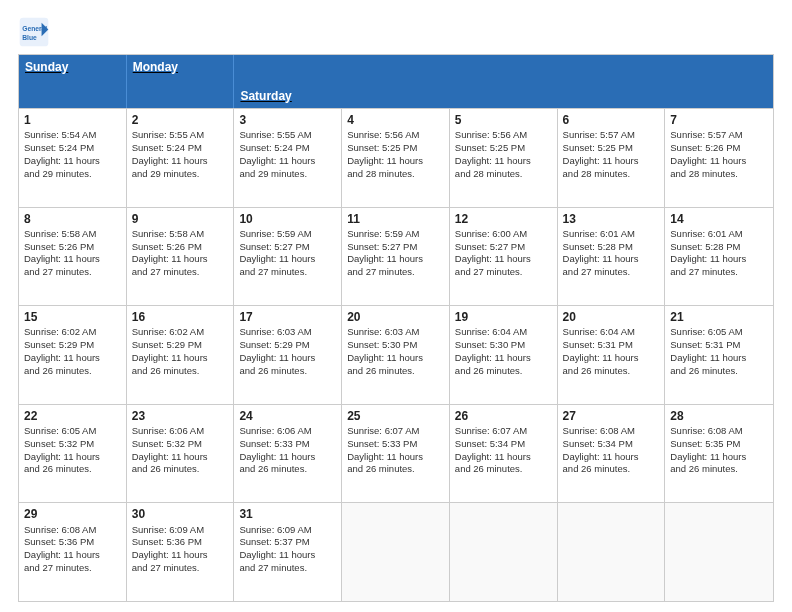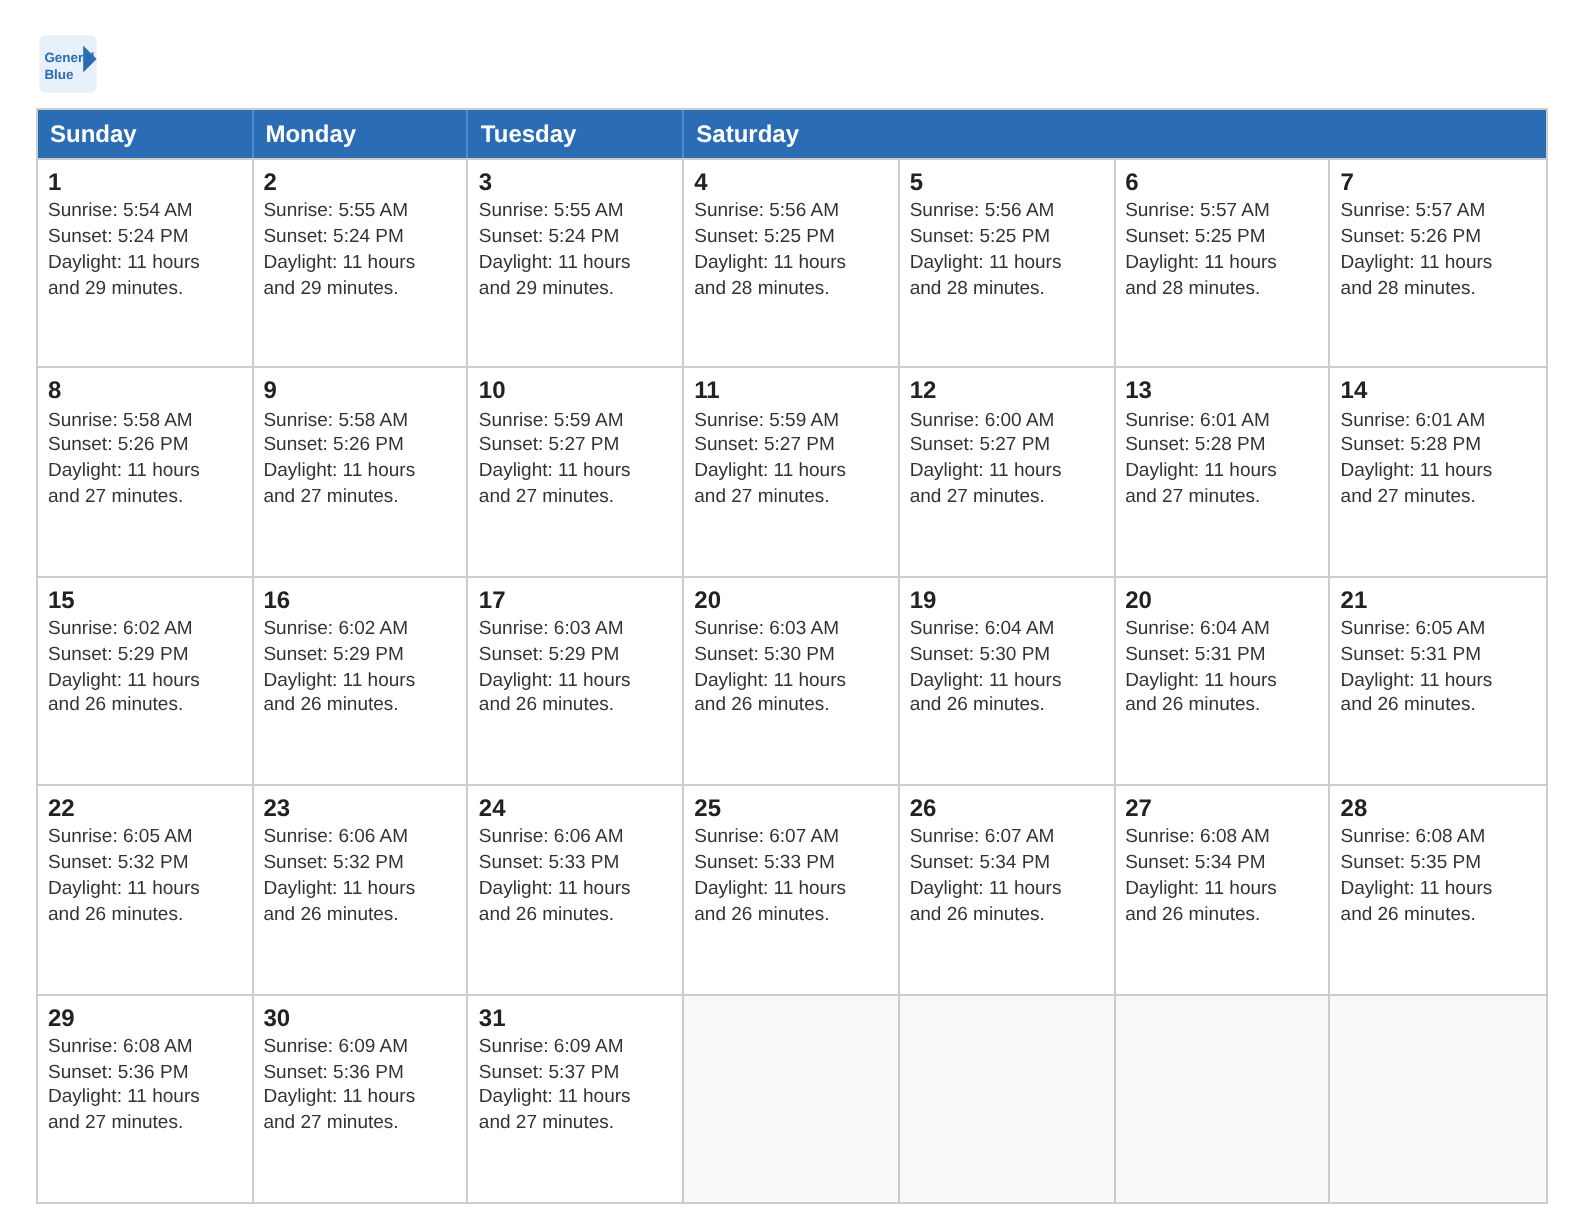--- a/index.html
+++ b/index.html
@@ -56,30 +56,31 @@
     .calendar {
       flex: 1;
       display: flex;
       flex-direction: column;
       border: 1px solid #ccc;
     }
     .cal-header-row {
       display: grid;
       grid-template-columns: repeat(7, 1fr);
       background: #2a6db5;
+      text-decoration: underline;
     }
     .cal-header-cell {
       color: #fff;
       font-weight: bold;
       font-size: 12px;
       text-align: left;
       padding: 5px 6px;
       border-right: 1px solid #4a8dd5;
     }
-    .cal-header-cell:last-child { border-right: none; }
+    .cal-header-cell:last-child { border-right: none; margin-top: 29px; }
     .cal-body {
       flex: 1;
       display: flex;
       flex-direction: column;
     }
     .cal-week {
       display: grid;
       grid-template-columns: repeat(7, 1fr);
       flex: 1;
       border-top: 1px solid #ccc;
@@ -122,21 +123,20 @@
     <div class="title-block">
       <div class="main-title"></div>
       <div class="subtitle"></div>
     </div>
   </div>
 
   <div class="calendar">
     <div class="cal-header-row">
     <div class="cal-header-cell">Sunday</div>
         <div class="cal-header-cell">Monday</div>
-        <div class="cal-header-cell">Tuesday</div>
         <div class="cal-header-cell">Saturday</div>
       </div>
     <div class="cal-body">
     <div class="cal-week">
           <div class="cal-cell">
             <span class="day-num">1</span>
             <div>Sunrise: 5:54 AM</div>
             <div>Sunset: 5:24 PM</div>
             <div>Daylight: 11 hours</div>
             <div>and 29 minutes.</div>

